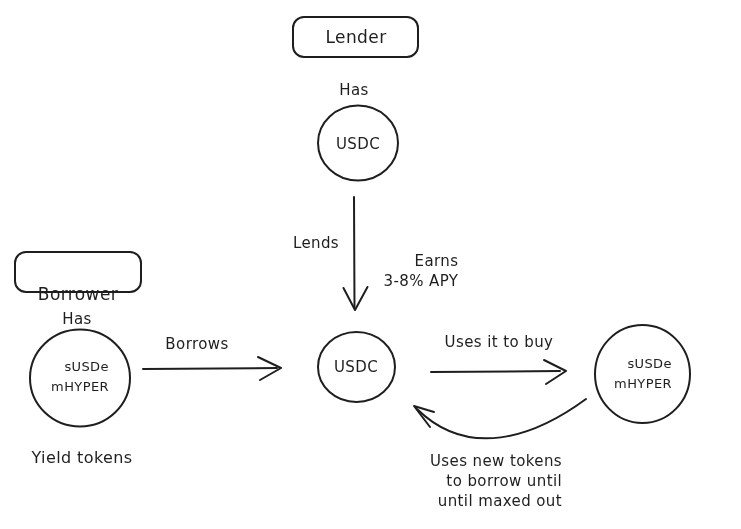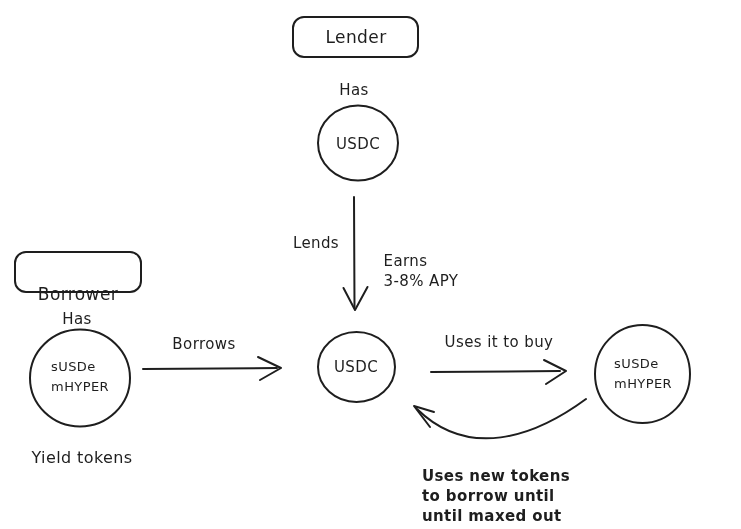--- a/index.html
+++ b/index.html
@@ -31,21 +31,21 @@
     stroke: var(--ink, #1e1e1e);
     stroke-width: 2;
     fill: var(--bg, #ffffff);
   }
   .label {
     position: absolute;
     transform: translate(-50%, -50%);
     white-space: nowrap;
     letter-spacing: 0.4px;
     color: var(--ink, #1e1e1e);
-    text-align: left;
+    text-align: right;
   }
   .fs17 { font-size: 17px; }
   .fs16 { font-size: 16px; margin-top: 8px; }
   .fs15 { font-size: 15px; }
   .fs13 { font-size: 13px; }
   .lh20 > div { line-height: 20px; }
 </style>
 </head>
 <body>
 
@@ -92,30 +92,30 @@
 
   <div class="label fs15" style="left:77px; top:319px;">Has</div>
 
   <div class="label fs13 lh20" style="left:80px; top:377px;">
     <div>sUSDe</div>
     <div>mHYPER</div>
   </div>
 
   <div class="label fs16" style="left:82px; top:449px;">Yield tokens</div>
 
-  <div class="label fs15" style="left:204px; top:344px;">Borrows</div>
+  <div class="label fs15" style="left:197px; top:344px;">Borrows</div>
 
   <div class="label fs15" style="left:356px; top:367px;">USDC</div>
 
   <div class="label fs15" style="left:499px; top:342px;">Uses it to buy</div>
 
   <div class="label fs13 lh20" style="left:643px; top:374px;">
     <div>sUSDe</div>
     <div>mHYPER</div>
   </div>
 
-  <div class="label fs15 lh20" style="left:496px; top:496px;font-weight:bold;">
+  <div class="label fs15 lh20" style="left:496px; top:481px;">
     <div>Uses new tokens</div>
     <div>to borrow until</div>
     <div>until maxed out</div>
   </div>
 
 </div>
 
 </body></html>

